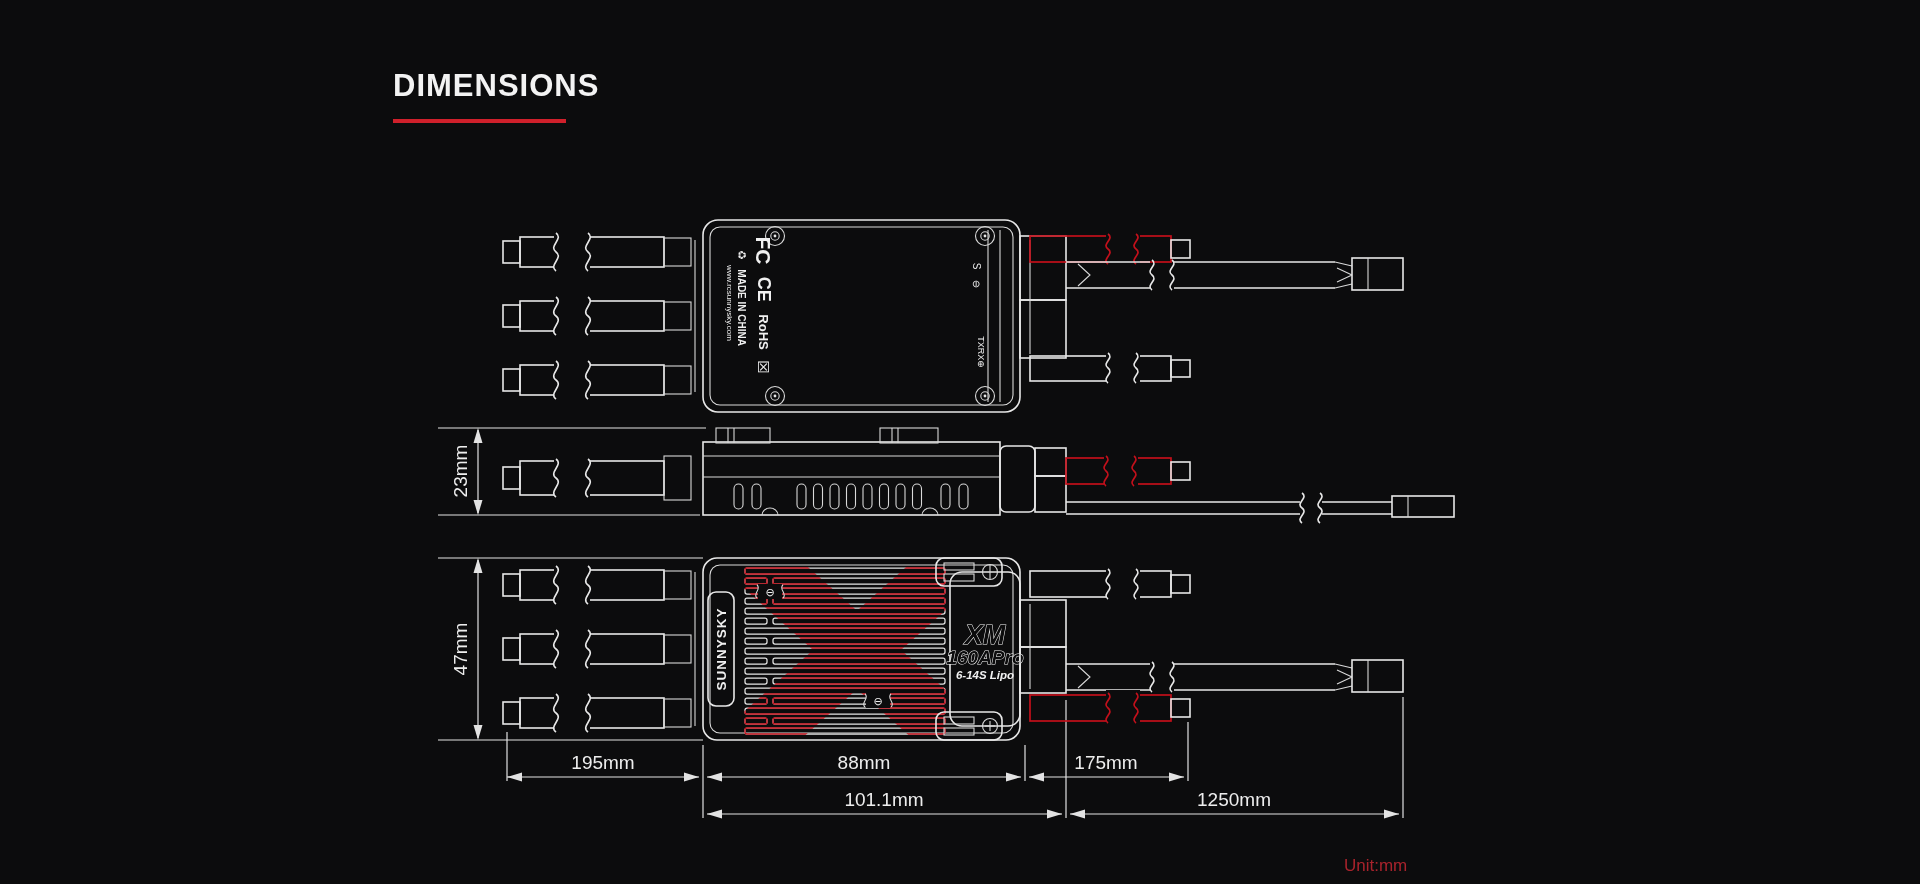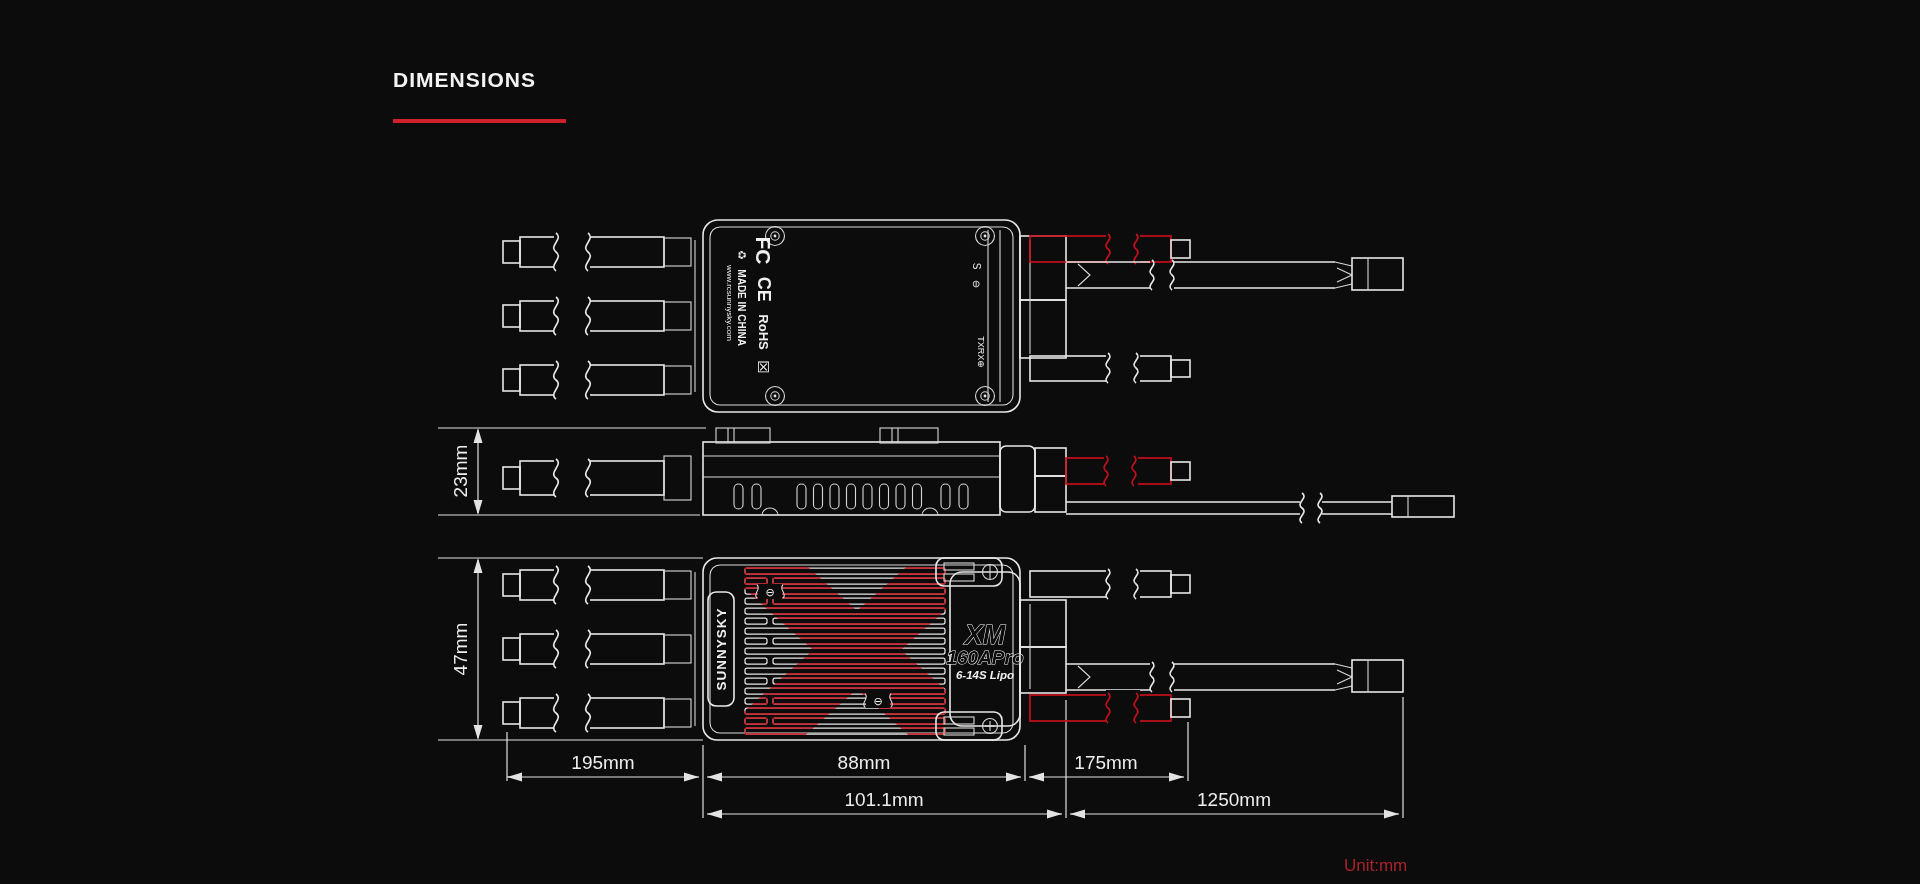--- a/index.html
+++ b/index.html
@@ -1,18 +1,18 @@
 <!DOCTYPE html>
 <html><head>
 <meta charset="utf-8">
 <style>
   html,body{margin:0;padding:0;background:#0c0c0d;}
   .stage{position:relative;width:1920px;height:884px;background:#0c0c0d;overflow:hidden;
          font-family:"Liberation Sans",sans-serif;}
-  .page-title{position:absolute;left:393px;top:68px;font-size:21px;font-weight:bold;
+  .page-title{position:absolute;left:393px;top:68px;font-size:31px;font-weight:bold;
               letter-spacing:1px;color:#f3f3f3;}
   .title-underline{position:absolute;left:393px;top:119px;width:173px;height:4px;background:#d0202b;}
   svg{position:absolute;left:0;top:0;}
   .ln{stroke:#e8e8e8;fill:none;stroke-width:1.6;}
   .ln2{stroke:#d9d9d9;fill:none;stroke-width:1.1;}
   .red{stroke:#c3101b;fill:none;stroke-width:1.7;}
   .dim{stroke:#e3e3e3;fill:none;stroke-width:1.2;}
   .bgfill{fill:#0c0c0d;stroke:none;}
   .arrow{fill:#e3e3e3;stroke:none;}
   .txt{fill:#ededed;font-size:19px;}

